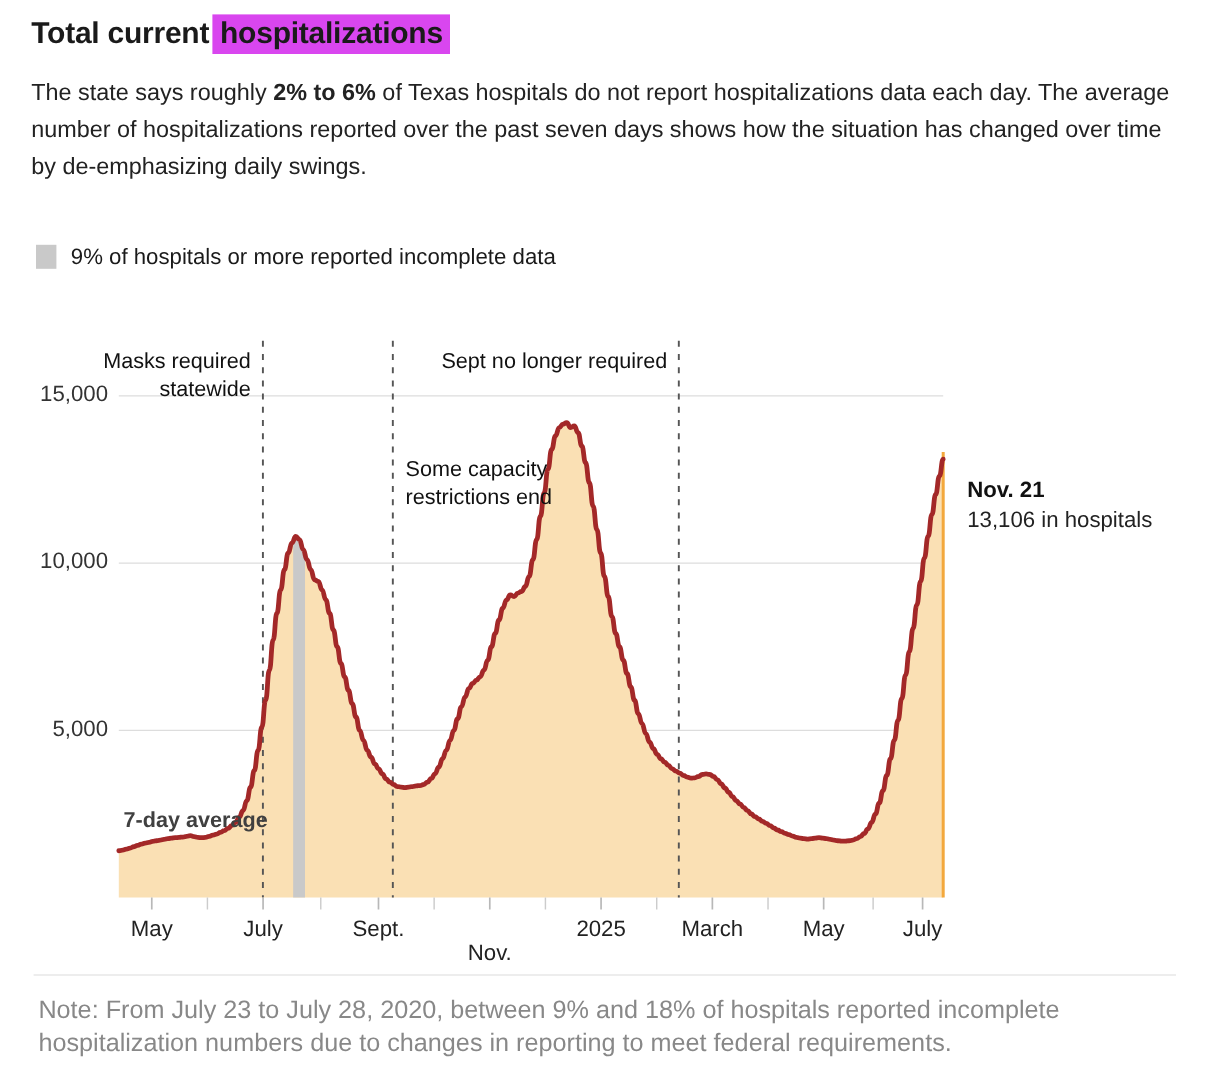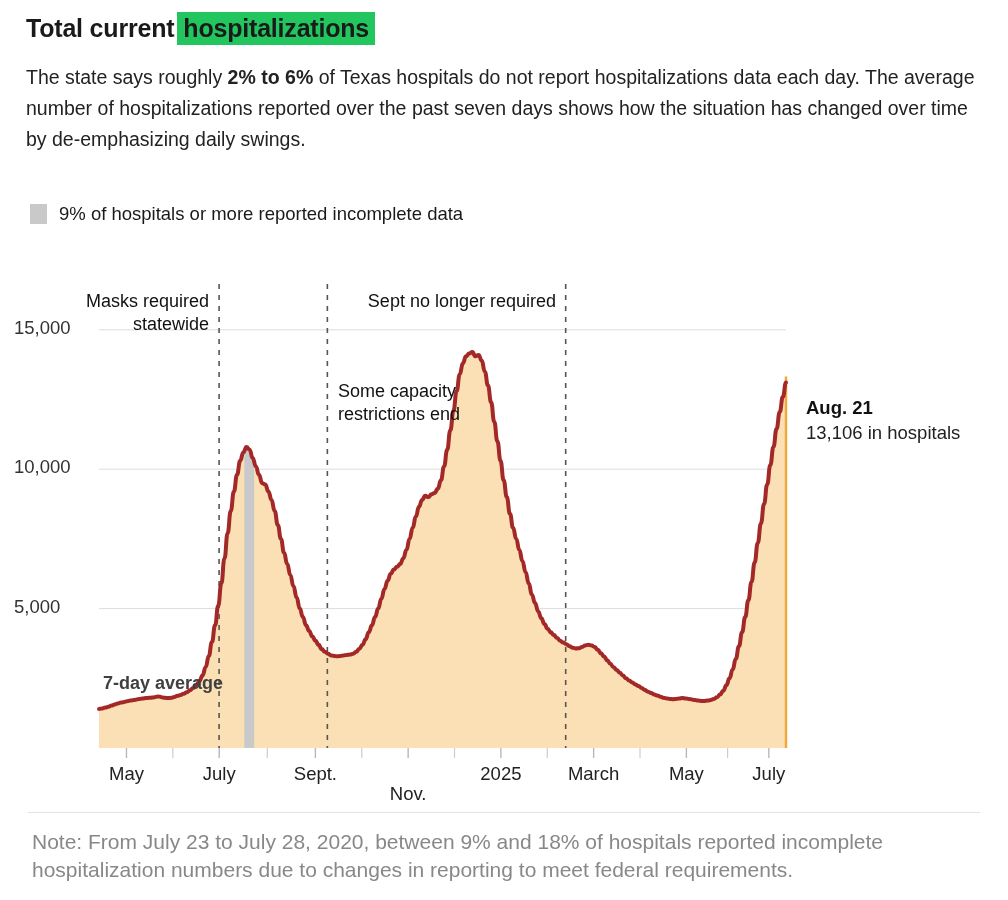--- a/index.html
+++ b/index.html
@@ -29,21 +29,21 @@
     position: absolute;
     left: 26px;
     top: 14px;
     font-size: 25px;
     font-weight: bold;
     letter-spacing: -0.2px;
     white-space: nowrap;
     color: #1a1a1a;
   }
   .title .hl {
-    background: #22c55e;
+    background: #d946ef;
     padding: 2px 6px 3px 6px;
     margin-left: 3px;
   }
 
   .subtitle {
     position: absolute;
     left: 26px;
     top: 62px;
     width: 962px;
     font-size: 19.5px;
@@ -83,24 +83,25 @@
   .chart-svg {
     position: absolute;
     left: 0;
     top: 0;
     display: block;
   }
 
   
   .ylabel {
     position: absolute;
+    text-align: right;
     font-size: 18.5px;
     color: #333333;
     width: 88px;
-    left: 14px;
+    left: 2px;
   }
 
   
   .xlabel {
     position: absolute;
     font-size: 18.5px;
     color: #222222;
     text-align: center;
     transform: translateX(-50%);
     white-space: nowrap;
@@ -227,21 +228,21 @@
         <div class="xlabel" style="left: 768.825px; top: 485px;">July</div>
       </div>
 
     <div class="annot right-align" id="annot-0" style="left:19px; top:12px; width:190px;">Masks required statewide</div>
     <div class="annot left-align" id="annot-1" style="left:338px; top:102px; width:130px;">Some capacity restrictions end</div>
     <div class="annot right-align" id="annot-2" style="left:358px; top:12px; width:198px;">Sept no longer required</div>
 
     <div class="series-label" style="left:103px; top:395px;">7-day average</div>
 
     <div class="callout" style="left:806px; top:118px;">
-      <span class="c-date">Aug. 21</span>
+      <span class="c-date">Nov. 21</span>
       <span class="c-val">13,106 in hospitals</span>
     </div>
   </div>
 
   <div class="rule"></div>
   <div class="footnote">Note: From July 23 to July 28, 2020, between 9% and 18% of hospitals reported incomplete hospitalization numbers due to changes in reporting to meet federal requirements.</div>
 
 </div>
 
 </body></html>

